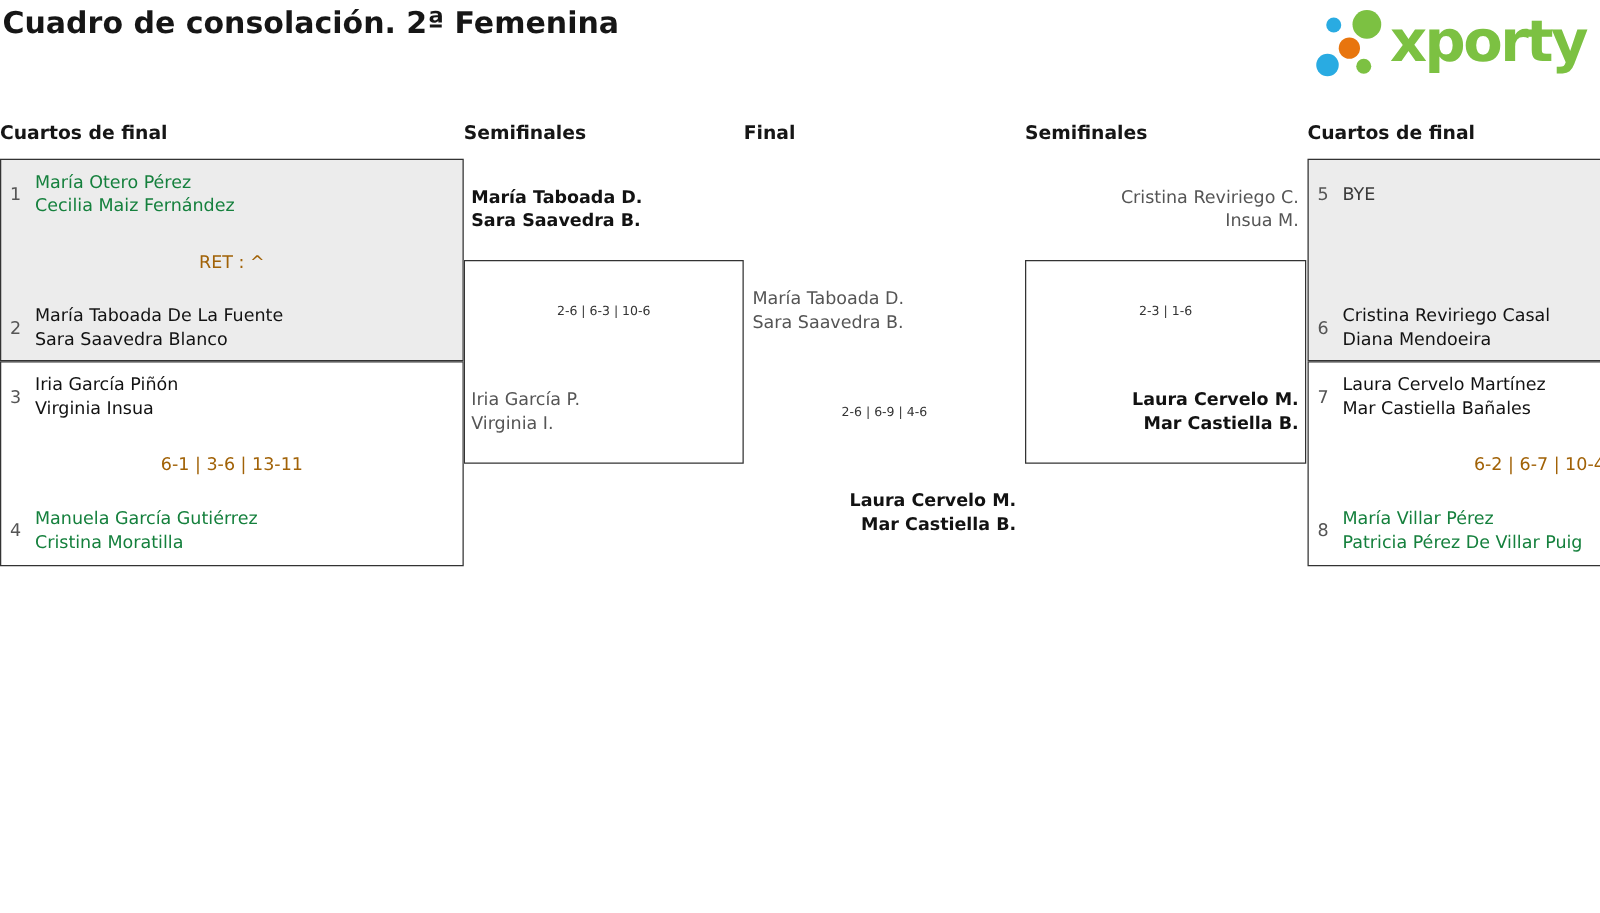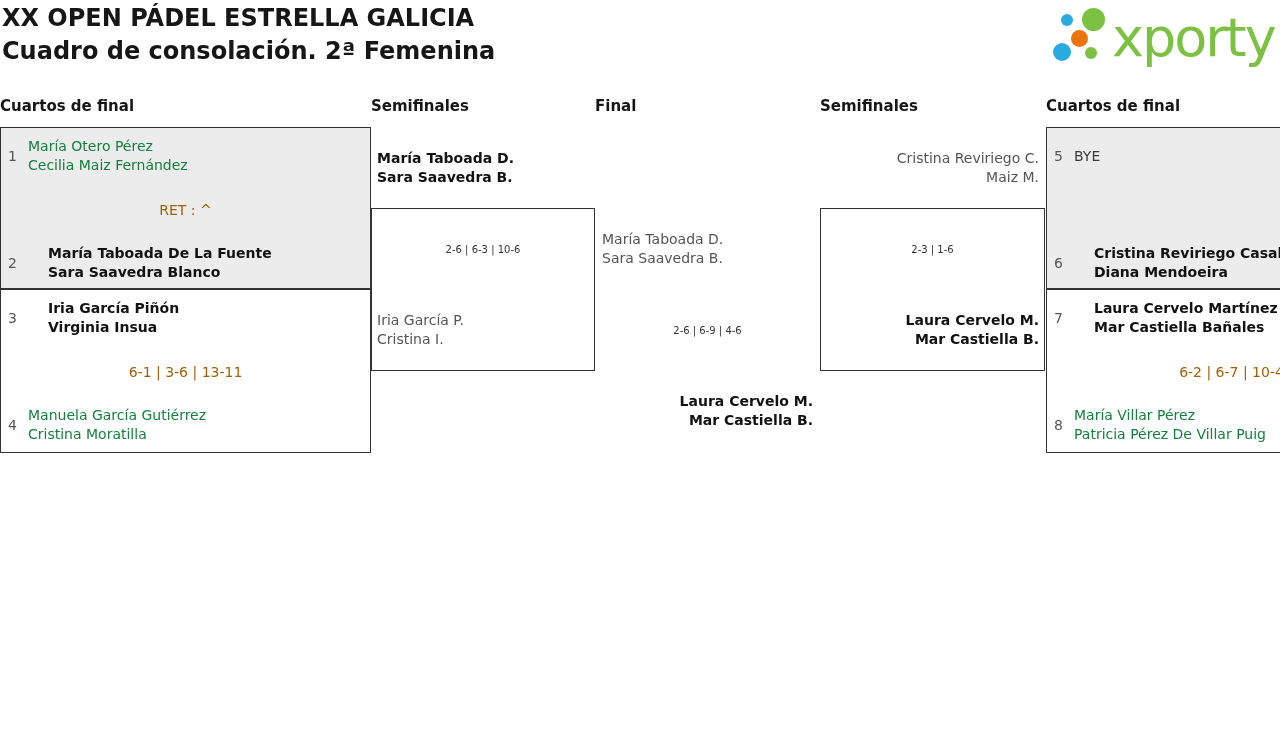--- a/index.html
+++ b/index.html
@@ -10,54 +10,53 @@
   .title{position:absolute;left:2px;top:2px;font-size:24px;font-weight:600;line-height:33px;color:#161616;}
 
   
   .logo{position:absolute;left:1048px;top:4px;width:230px;height:66px;}
   .dot{position:absolute;border-radius:50%;}
   .dot.blue-sm{left:13px;top:10px;width:12px;height:12px;}
   .dot.green-lg{left:34px;top:4px;width:23px;height:23px;}
   .dot.orange{left:23px;top:26px;width:17px;height:17px;}
   .dot.blue-lg{left:5px;top:39px;width:18px;height:18px;}
   .dot.green-sm{left:37px;top:43px;width:12px;height:12px;}
-  .logo-text{position:absolute;left:64px;top:2px;font-size:54px;font-weight:normal;letter-spacing:-2px;text-align:right;}
+  .logo-text{position:absolute;left:64px;top:2px;font-size:46px;font-weight:bold;letter-spacing:-2px;text-align:right;}
 
   
   .hdr{position:absolute;top:97px;height:20px;font-size:15px;font-weight:bold;color:#161616;}
 
   
   .box{position:absolute;border:1px solid #333;box-sizing:border-box;background:#fff;}
   .box.gray{background:#ececec;}
 
   .team-row{position:absolute;left:0;right:0;height:38px;display:flex;align-items:center;padding-left:7px;}
   .team-row.t1{top:9px;}
   .team-row.t2{top:116px;}
   .seed{width:20px;flex:none;font-size:14px;color:#555;}
   .names{font-size:14px;line-height:19px;}
   .lose .names{color:#15803d;font-weight:normal;}
-  .win .names{color:#121212;font-weight:bold;margin-left:20px;}
+  .win .names{color:#121212;font-weight:normal;}
   .bye .names{color:#3a3a3a;font-weight:normal;}
   .score-row{position:absolute;left:0;right:0;top:72px;height:20px;text-align:center;
              font-size:14px;color:#a16207;line-height:20px;}
 
   
   .tblock{position:absolute;font-size:14px;line-height:19px;}
   .tblock.right{text-align:right;}
   .tblock.lose{color:#555;}
   .tblock.win{color:#121212;font-weight:bold;}
   .fscore{position:absolute;font-size:10px;color:#333;text-align:center;height:20px;line-height:20px;}
 </style>
 </head>
 <body>
 
 <div id="page">
 
   <div class="title">
-    <div>XX OPEN PÁDEL ESTRELLA GALICIA</div>
     <div>Cuadro de consolación. 2ª Femenina</div>
   </div>
 
   <div class="logo">
     <span class="dot blue-sm" style="background:#29abe2"></span>
     <span class="dot green-lg" style="background:#7cc142"></span>
     <span class="dot orange" style="background:#e8750e"></span>
     <span class="dot blue-lg" style="background:#29abe2"></span>
     <span class="dot green-sm" style="background:#7cc142"></span>
     <span class="logo-text" style="color:#7cc142">xporty</span>
@@ -141,27 +140,27 @@
   </div>
 
   <div class="box" style="left:371px;top:208px;width:224px;height:163px"></div>
   <div class="tblock win" style="left:377px;top:149px">
     <div>María Taboada D.</div>
     <div>Sara Saavedra B.</div>
   </div>
   <div class="fscore" style="left:371px;width:224px;top:240px">2-6 | 6-3 | 10-6</div>
   <div class="tblock lose" style="left:377px;top:311px">
     <div>Iria García P.</div>
-    <div>Cristina I.</div>
+    <div>Virginia I.</div>
   </div>
 
   <div class="box" style="left:820px;top:208px;width:225px;height:163px"></div>
   <div class="tblock right lose" style="left:820px;width:219px;top:149px">
     <div>Cristina Reviriego C.</div>
-    <div>Maiz M.</div>
+    <div>Insua M.</div>
   </div>
   <div class="fscore" style="left:820px;width:225px;top:240px">2-3 | 1-6</div>
   <div class="tblock right win" style="left:820px;width:219px;top:311px">
     <div>Laura Cervelo M.</div>
     <div>Mar Castiella B.</div>
   </div>
 
   <div class="tblock lose" style="left:602px;top:230px">
     <div>María Taboada D.</div>
     <div>Sara Saavedra B.</div>

